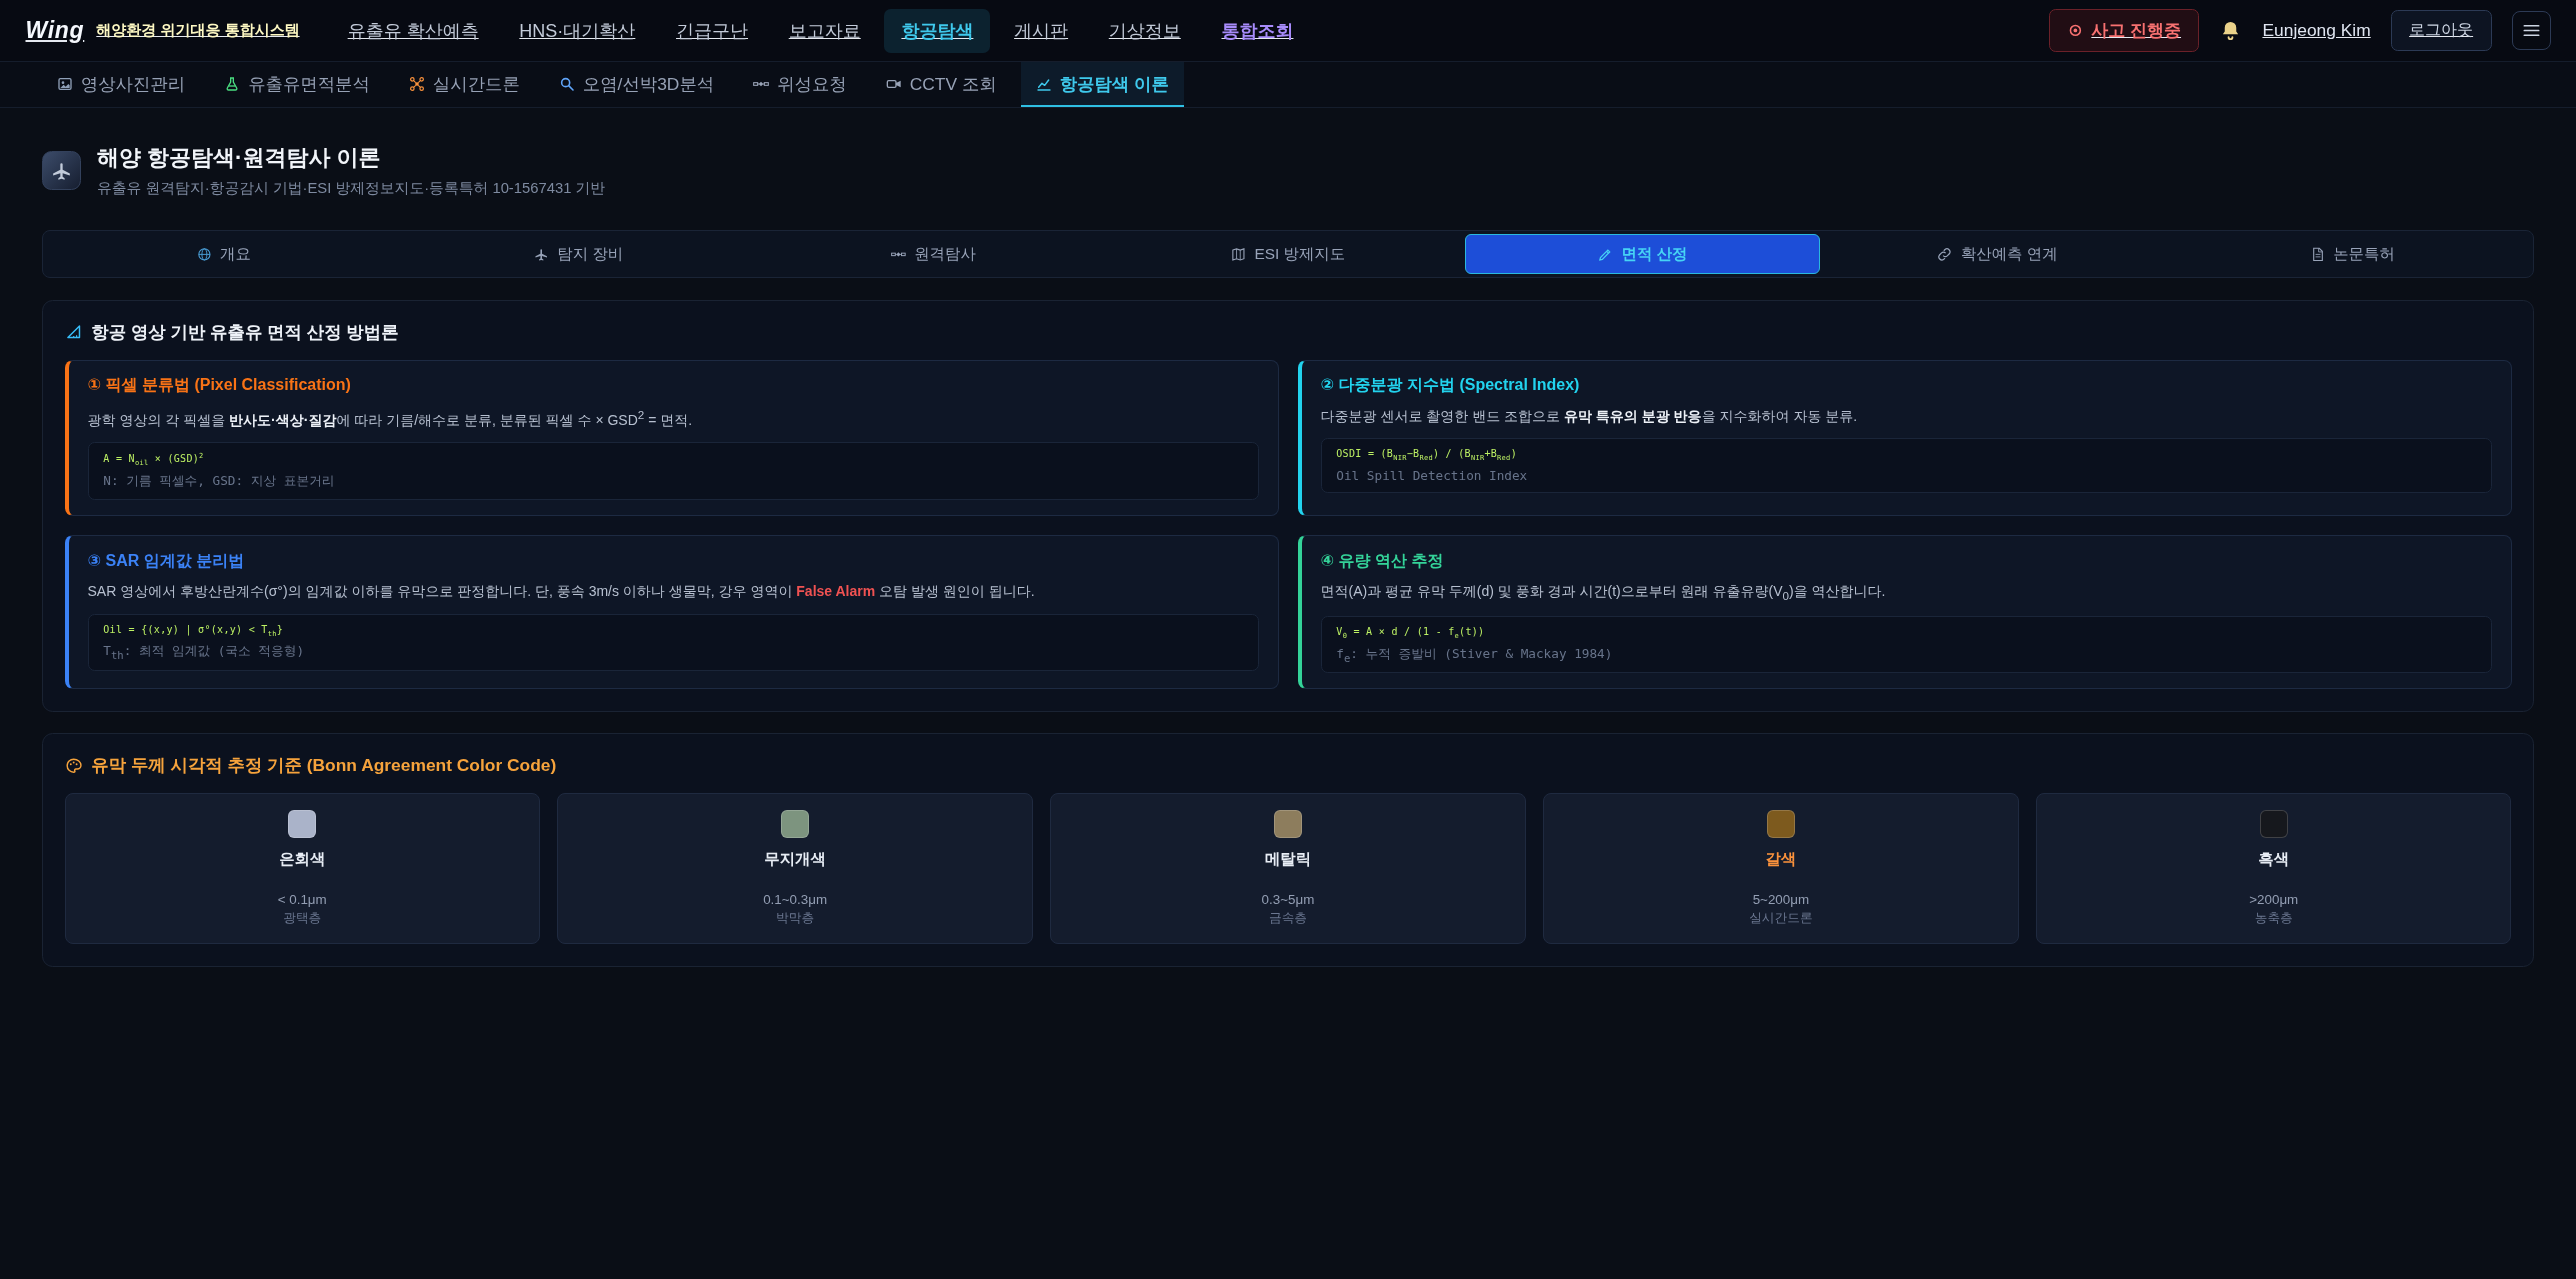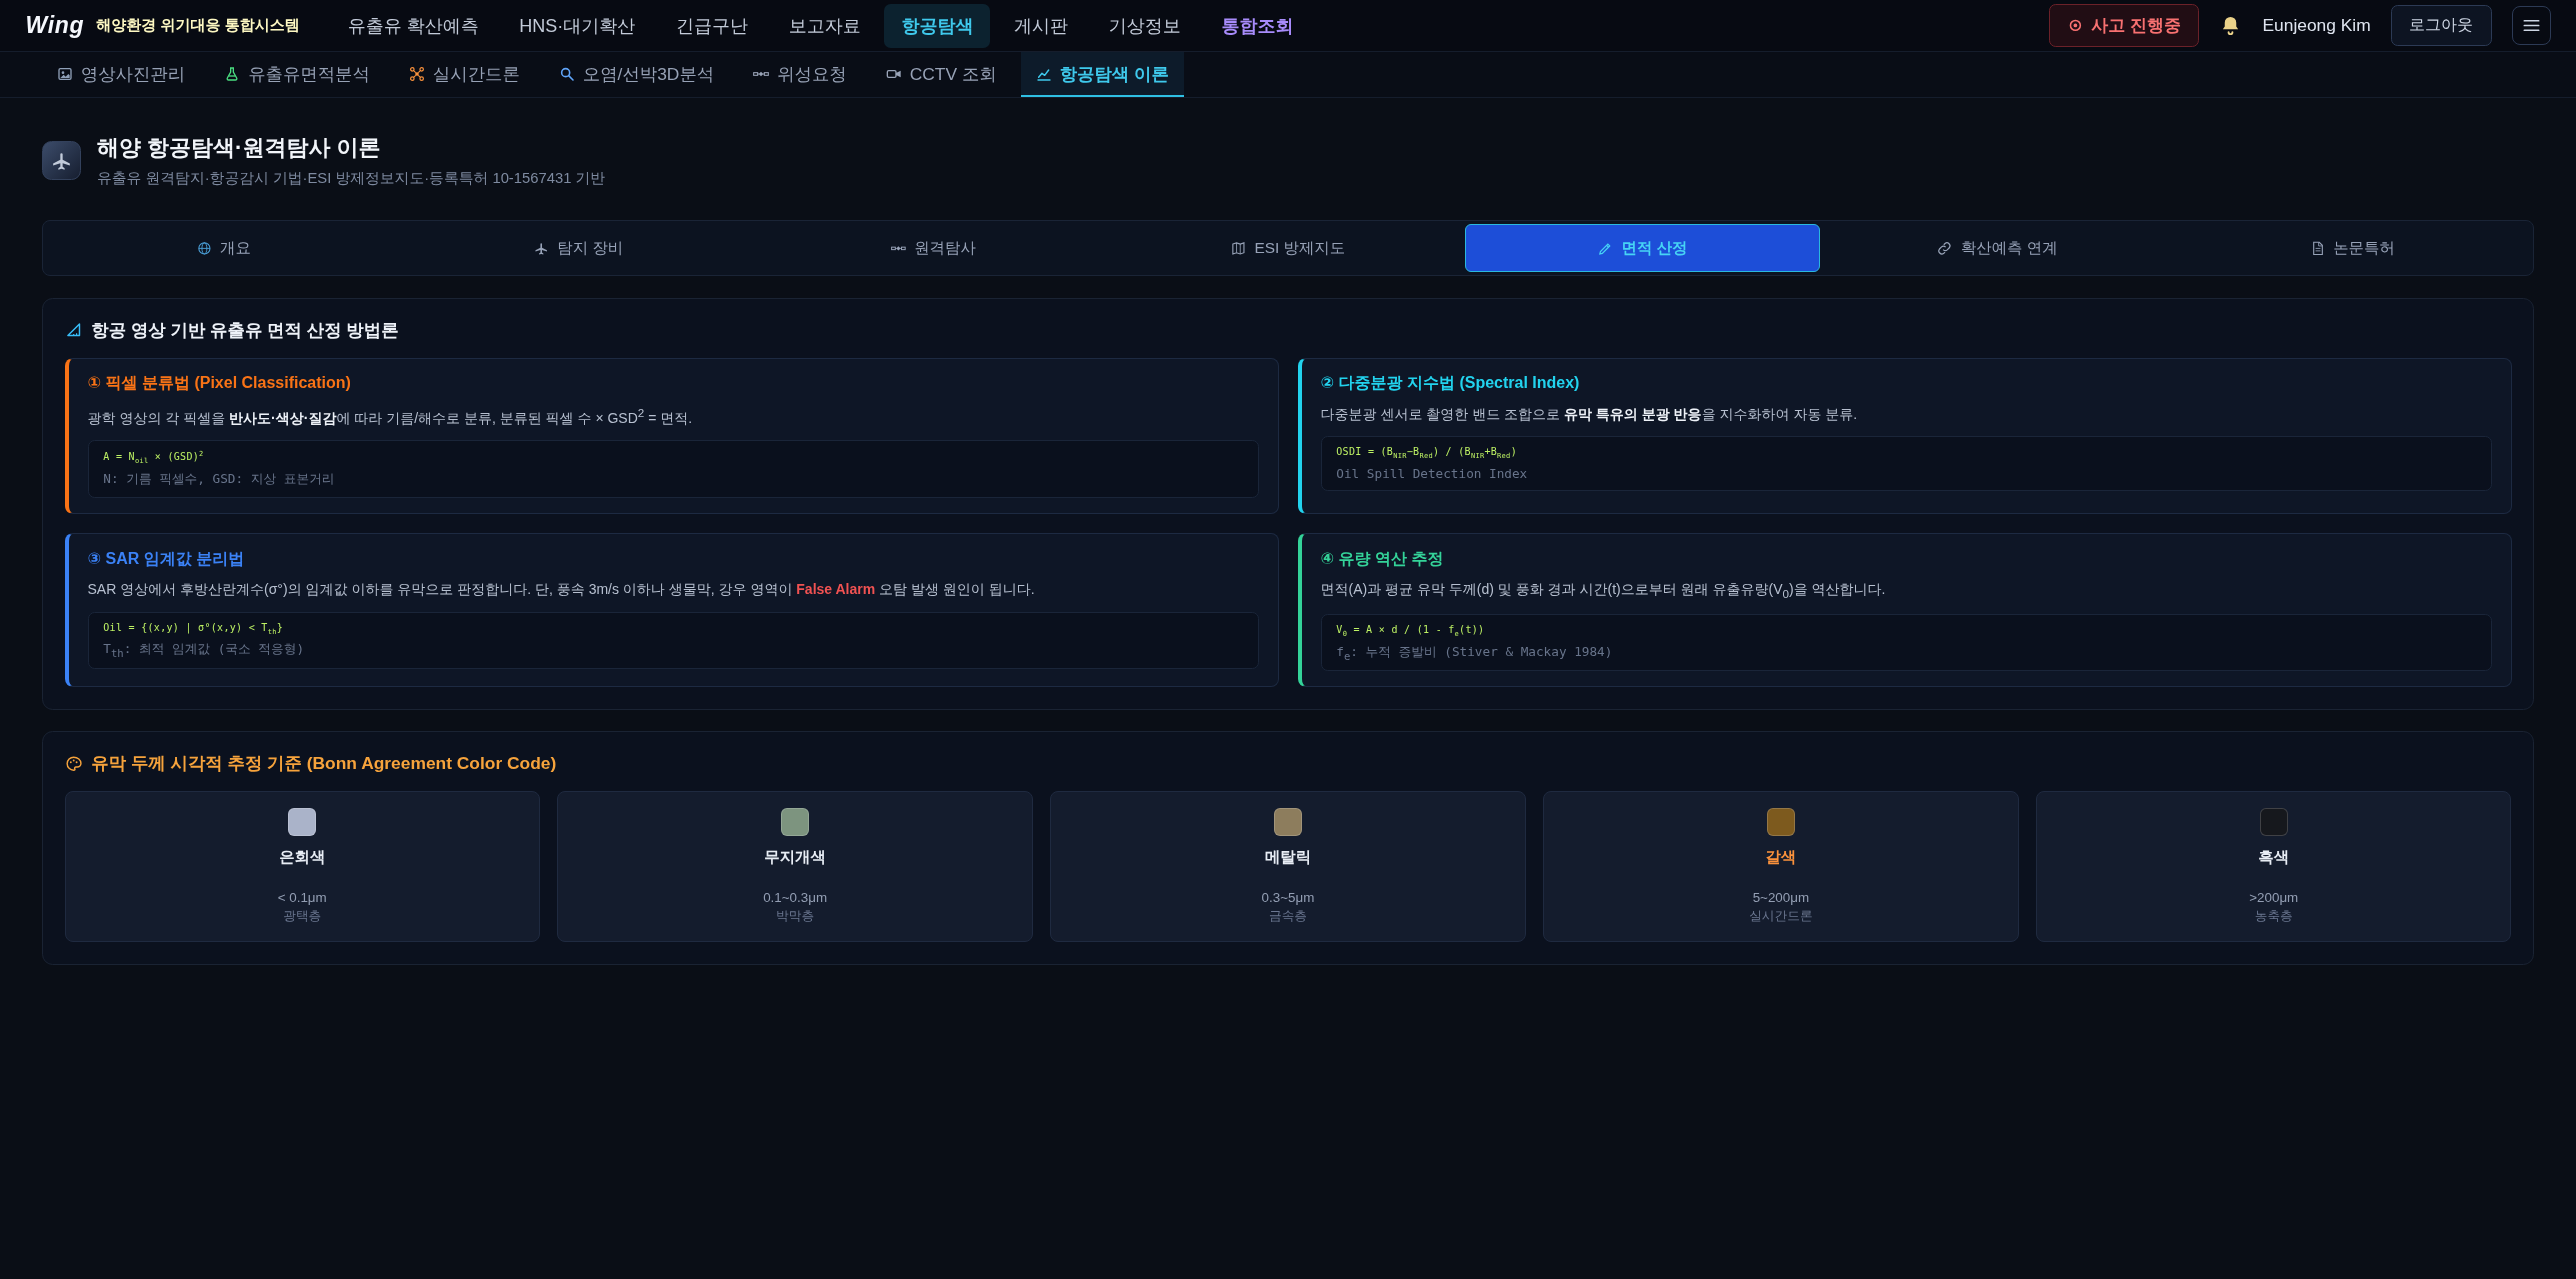--- a/index.html
+++ b/index.html
@@ -7,22 +7,22 @@
   body {
     width: 2576px; min-height: 1279px;
     font-family: "Liberation Sans", "DejaVu Sans", sans-serif;
     color: #e5e9f0; overflow-x: hidden;
   }
   .icon { display: inline-flex; align-items: center; justify-content: center; flex: none; }
   .icon svg { display: block; }
 
   
   .navbar {
-    height: 52px; background: #070a12; border-bottom: 0.7px solid #151d2c;
-    display: flex; align-items: center; padding: 0 25.5px;
+    height: 62px; background: #070a12; border-bottom: 0.7px solid #151d2c;
+    display: flex; align-items: center; padding: 0 25.5px; text-decoration: underline;
   }
   .brand { display: flex; align-items: center; gap: 12px; cursor: pointer; }
   .logo { font-style: italic; font-weight: 800; font-size: 23px; color: #f5f8fd; letter-spacing: 0.7px; }
   .app-title { font-weight: 700; font-size: 15px; color: #fef9c3; white-space: nowrap; }
   .nav-menu { display: flex; align-items: center; gap: 6.7px; margin-left: 31px; }
   .nav-item {
     padding: 10px 17px; font-size: 18px; color: #c3cbd9; border-radius: 6.7px;
     white-space: nowrap; cursor: pointer;
   }
   .nav-item.active { background: rgba(45,186,230,0.14); color: #3fc9ec; font-weight: 700; }
@@ -68,21 +68,21 @@
     background: linear-gradient(135deg, #3c4c6a, #161e30);
     border: 0.7px solid #33415c; display: flex; align-items: center; justify-content: center;
     color: #c2cbda;
   }
   .page-title { font-size: 22px; font-weight: 700; color: #f2f5fa; }
   .page-subtitle { font-size: 14.8px; color: #7e8aa0; margin-top: 6px; }
 
   
   .theory-tabs {
     margin-top: 32px; background: #0c1320; border: 0.7px solid #1a2436;
-    border-radius: 8px; display: flex; padding: 3.4px; height: 56px;
+    border-radius: 8px; display: flex; padding: 3.4px; height: 48px;
   }
   .theory-tab {
     flex: 1; display: flex; align-items: center; justify-content: center; gap: 8.7px;
     color: #98a3b8; font-size: 15.4px; cursor: pointer; border: 1.3px solid transparent;
     border-radius: 6px; white-space: nowrap;
   }
   .theory-tab.active {
     background: #1d4ed8; border-color: #2bb8de; color: #46d4f5; font-weight: 700;
   }
 

